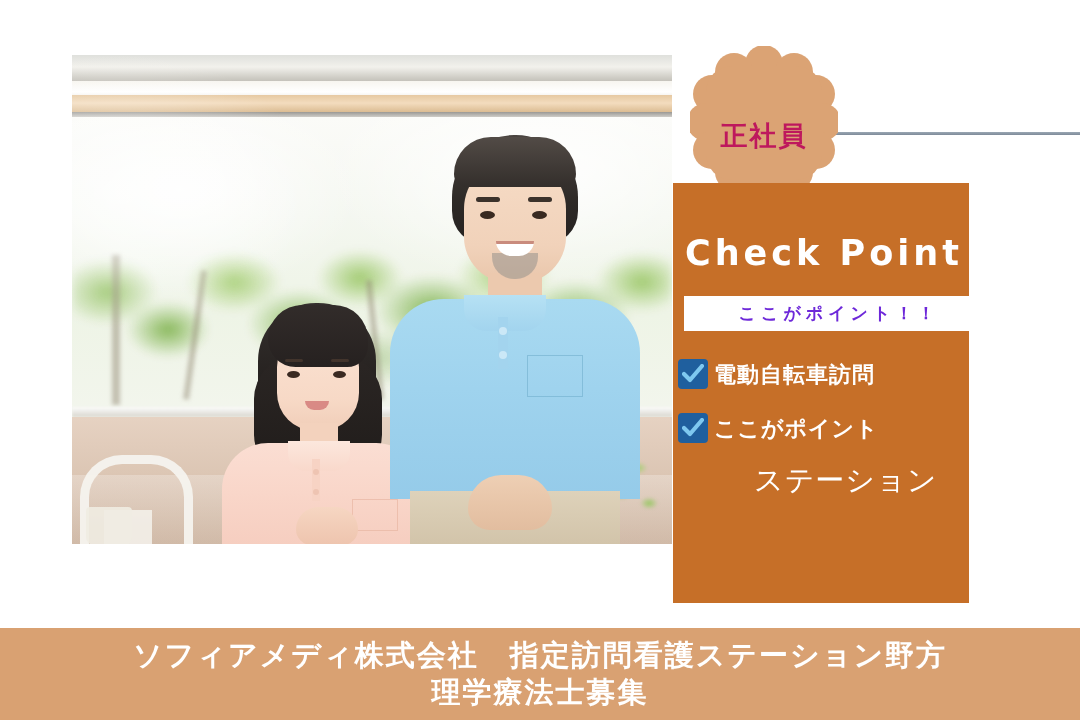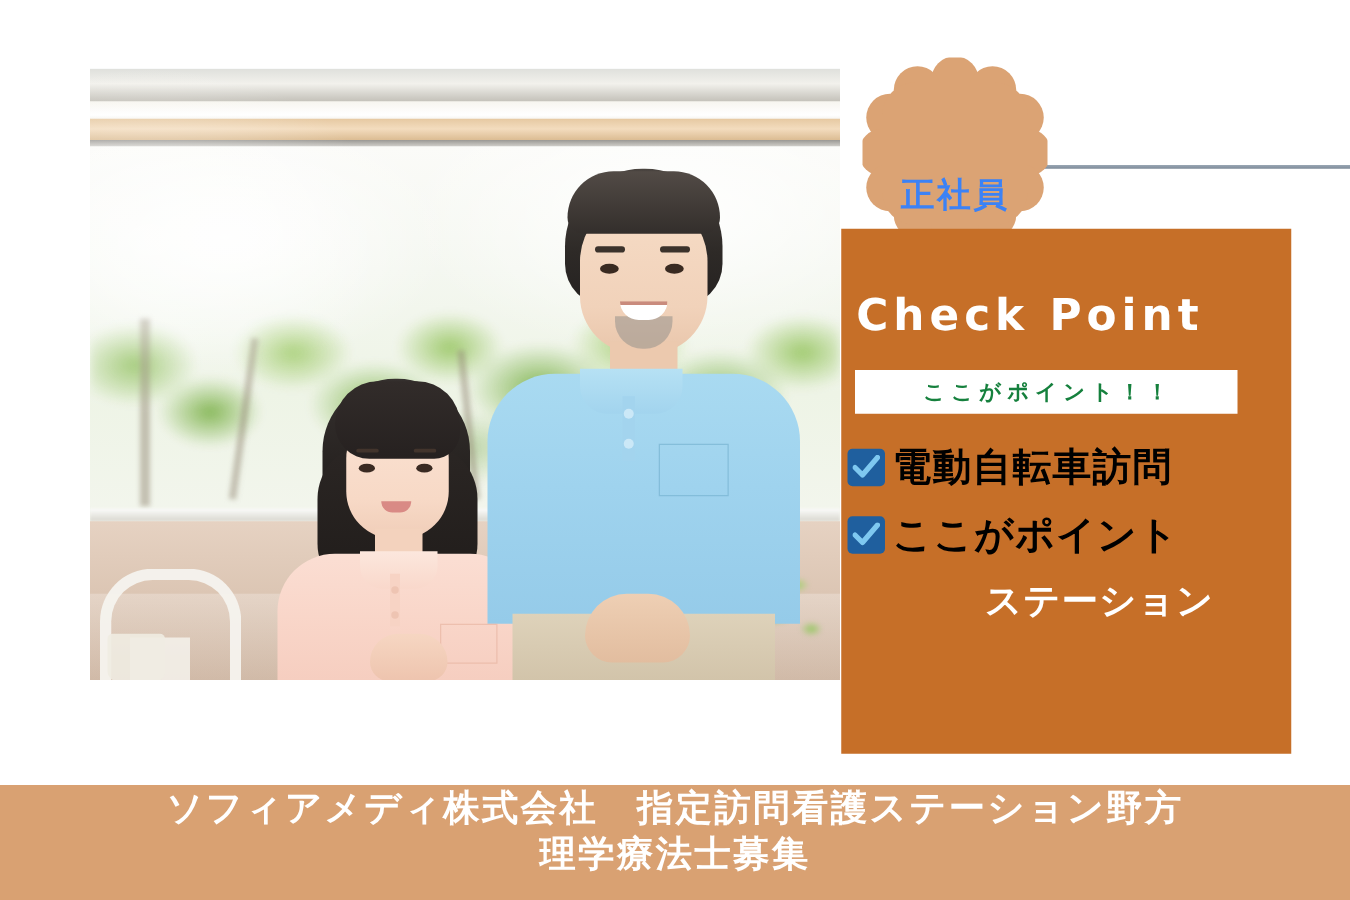--- a/index.html
+++ b/index.html
@@ -125,51 +125,51 @@
     background:linear-gradient(180deg,#eecfb4,#e2bd9f);border-radius:34px 34px 22px 22px;z-index:7;}
   .ph-glare{position:absolute;left:0;top:0;width:100%;height:100%;
     background:radial-gradient(ellipse 280px 200px at 8% 28%, rgba(255,255,255,.55) 0%, rgba(255,255,255,0) 70%);
     pointer-events:none;z-index:9;}
 
   
   .hline{position:absolute;left:800px;top:132px;width:280px;height:3px;
     background:linear-gradient(180deg,#9aa7b4,#7e8b99);}
   .badge{position:absolute;left:690px;top:46px;width:148px;height:152px;z-index:5;}
   .badge svg{display:block;width:100%;height:100%;}
-  .badge-label{position:absolute;left:0;top:92px;width:148px;text-align:center;
-    color:#3b82f6;font-size:27px;font-weight:700;letter-spacing:2px;
+  .badge-label{position:absolute;left:0;top:72px;width:148px;text-align:center;
+    color:#be185d;font-size:27px;font-weight:700;letter-spacing:2px;
     font-family:"DejaVu Sans","Liberation Sans",sans-serif;}
 
   
-  .panel{position:absolute;left:673px;top:183px;width:360px;height:420px;background:#c66f28;z-index:6;}
+  .panel{position:absolute;left:673px;top:183px;width:296px;height:420px;background:#c66f28;z-index:6;}
   .cp-title{position:absolute;left:12px;top:50px;color:#fff;font-size:35px;font-weight:700;
     letter-spacing:4px;font-family:"DejaVu Sans","Liberation Sans",sans-serif;}
   .cp-box{position:absolute;left:11px;top:113px;width:306px;height:35px;background:#fff;
     display:flex;align-items:center;justify-content:center;}
-  .cp-box span{color:#15803d;font-size:17px;font-weight:700;letter-spacing:5px;
+  .cp-box span{color:#6d28d9;font-size:17px;font-weight:700;letter-spacing:5px;
     font-family:"DejaVu Sans","Liberation Sans",sans-serif;padding-left:4px;}
   .cp-list{position:absolute;left:5px;top:170px;width:350px;}
   .cp-item{display:flex;align-items:center;margin-bottom:12px;height:42px;}
   .cbx{flex:0 0 auto;width:30px;height:30px;border-radius:4px;background:#1f5f9e;
     position:relative;margin-right:6px;}
   .cbx svg{position:absolute;left:4px;top:5px;width:22px;height:20px;}
-  .cp-text{color:#000000;font-size:31px;font-weight:700;letter-spacing:1px;line-height:1;
+  .cp-text{color:#ffffff;font-size:22px;font-weight:700;letter-spacing:1px;line-height:1;
     font-family:"DejaVu Serif","Liberation Serif",serif;white-space:nowrap;}
-  .cp-sub{margin-left:110px;color:#fff;font-size:29px;font-weight:700;letter-spacing:1px;
+  .cp-sub{margin-left:76px;color:#fff;font-size:29px;font-weight:400;letter-spacing:1px;
     font-family:"DejaVu Serif","Liberation Serif",serif;}
 
   
   .maintitle{position:absolute;left:70px;top:543px;z-index:8;
     font-size:72px;font-weight:700;letter-spacing:2px;color:#c8682b;
     font-family:"DejaVu Sans","Liberation Sans",sans-serif;line-height:1;
     -webkit-text-stroke:7px #ffffff;paint-order:stroke fill;}
 
   
   .bottombar{position:absolute;left:0;top:628px;width:1080px;height:92px;background:#d9a172;z-index:9;
-    display:flex;flex-direction:column;align-items:center;}
+    display:flex;flex-direction:column;align-items:center;justify-content:center;}
   .bb1{color:#fff;font-size:29px;font-weight:700;letter-spacing:2px;line-height:1.28;
     font-family:"DejaVu Sans","Liberation Sans",sans-serif;white-space:pre;}
   .bb2{color:#fff;font-size:29px;font-weight:700;letter-spacing:2px;line-height:1.28;
     font-family:"DejaVu Sans","Liberation Sans",sans-serif;}
 </style>
 </head>
 <body>
 
 <div class="stage">
 

